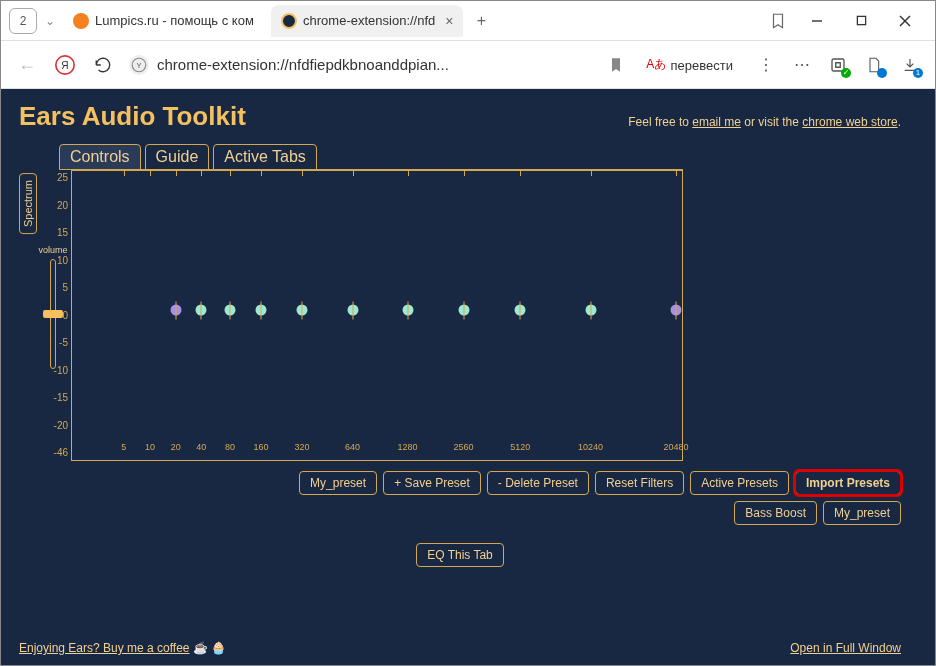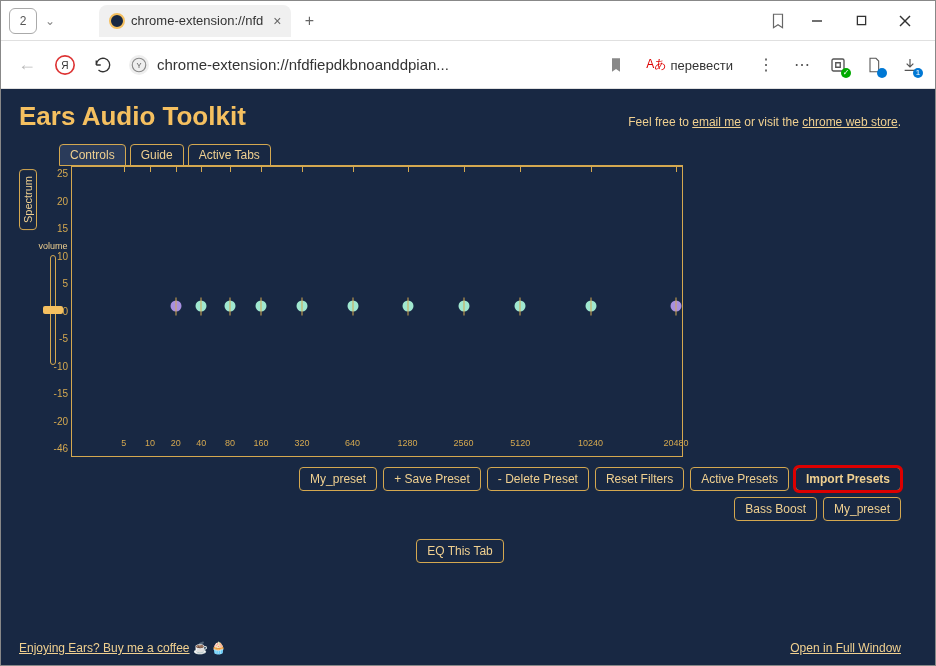--- a/index.html
+++ b/index.html
@@ -2,21 +2,21 @@
 <html><head>
 <meta charset="utf-8">
 <style>
 * { margin: 0; padding: 0; box-sizing: border-box; }
 body { font-family: Arial, sans-serif; background: #fff; width: 936px; height: 666px; overflow: hidden; }
 .window { width: 936px; height: 666px; border: 1px solid #888; background: #fff; display: flex; flex-direction: column; }
 .titlebar { height: 40px; background: #fff; display: flex; align-items: center; padding: 0 8px; gap: 8px; border-bottom: 1px solid #e0e0e0; }
 .tab-counter { width: 28px; height: 26px; border: 1px solid #aaa; border-radius: 6px; display: flex; align-items: center; justify-content: center; font-size: 12px; color: #555; }
 .tab-chevron { color: #888; font-size: 12px; }
 .tab { height: 32px; padding: 0 10px; display: flex; align-items: center; gap: 6px; font-size: 13px; color: #333; border-radius: 8px 8px 0 0; max-width: 200px; overflow: hidden; white-space: nowrap; }
-.tab.active { background: #f0f0f0; margin-left: 36px; }
+.tab.active { background: #f0f0f0; }
 .tab-icon { width: 16px; height: 16px; border-radius: 50%; flex-shrink: 0; }
 .tab-close { color: #666; font-size: 14px; margin-left: 4px; }
 .new-tab { width: 20px; height: 20px; display: flex; align-items: center; justify-content: center; color: #666; font-size: 16px; }
 .spacer { flex: 1; }
 .win-controls { display: flex; gap: 0; margin-left: auto; }
 .win-btn { width: 44px; height: 32px; display: flex; align-items: center; justify-content: center; color: #333; }
 .bookmark-icon { color: #666; }
 
 .toolbar { height: 48px; background: #fff; display: flex; align-items: center; padding: 0 14px; gap: 14px; border-bottom: 1px solid #e0e0e0; }
 .nav-btn { width: 24px; height: 24px; display: flex; align-items: center; justify-content: center; color: #444; font-size: 18px; }
@@ -32,21 +32,21 @@
 .badge-blue { background: #0078d4; }
 .badge-green { background: #0a0; }
 
 .content { flex: 1; background: #182843; color: #f0d090; padding: 12px 34px 10px 18px; position: relative; font-size: 13px; display: flex; flex-direction: column; }
 .header-row { display: flex; justify-content: space-between; align-items: flex-start; margin-bottom: 12px; }
 .app-title { font-size: 26px; font-weight: bold; color: #f5c060; }
 .warning { text-align: right; font-size: 12px; font-style: italic; color: #f0d090; }
 .warning a { color: #f0d090; text-decoration: underline; }
 
 .tabs-row { display: flex; gap: 4px; margin-left: 40px; }
-.tab-btn { border: 1px solid #d4a850; border-radius: 4px 4px 0 0; padding: 3px 10px; font-size: 12px; color: #f0d090; background: transparent; }
+.tab-btn { border: 1px solid #d4a850; border-radius: 4px 4px 0 0; padding: 3px 10px; font-size: 16px; color: #f0d090; background: transparent; }
 .tab-btn.active { background: #2a3b5a; }
 
 .eq-area { display: flex; align-items: flex-start; margin-top: -1px; }
 .spectrum-btn { writing-mode: vertical-rl; transform: rotate(180deg); border: 1px solid #d4a850; border-radius: 4px; padding: 6px 2px; font-size: 11px; color: #f0d090; background: transparent; margin-right: 4px; margin-top: 4px; }
 .volume-col { display: flex; flex-direction: column; align-items: center; width: 24px; margin-right: 6px; }
 .volume-label { font-size: 9px; color: #f0d090; margin-top: 76px; margin-bottom: 4px; }
 .volume-slider { width: 6px; height: 110px; background: #1a2a45; border: 1px solid #d4a850; border-radius: 3px; position: relative; }
 .volume-thumb { position: absolute; width: 20px; height: 8px; background: #f5c060; left: -8px; top: 50px; border-radius: 2px; }
 
 .eq-grid { position: relative; width: 612px; height: 292px; border: 1px solid #d4a850; border-top: 1px solid #d4a850; }
@@ -71,20 +71,24 @@
 
 svg { display: block; }
 </style>
 </head>
 <body>
 
 <div class="window">
   <div class="titlebar">
     <div class="tab-counter">2</div>
     <span class="tab-chevron">⌄</span>
+    <div class="tab">
+      <span class="tab-icon" style="background:#f58020"></span>
+      <span>Lumpics.ru - помощь с ком</span>
+    </div>
     <div class="tab active">
       <span class="tab-icon" style="background:#182843;border:2px solid #f5c060"></span>
       <span>chrome-extension://nfd</span>
       <span class="tab-close">×</span>
     </div>
     <div class="new-tab">+</div>
     <div class="spacer"></div>
     <span class="bookmark-icon">
       <svg width="18" height="18" viewBox="0 0 24 24" fill="none" stroke="currentColor" stroke-width="1.6">
           <path d="M6 3h12v18l-6-4-6 4z"></path>

